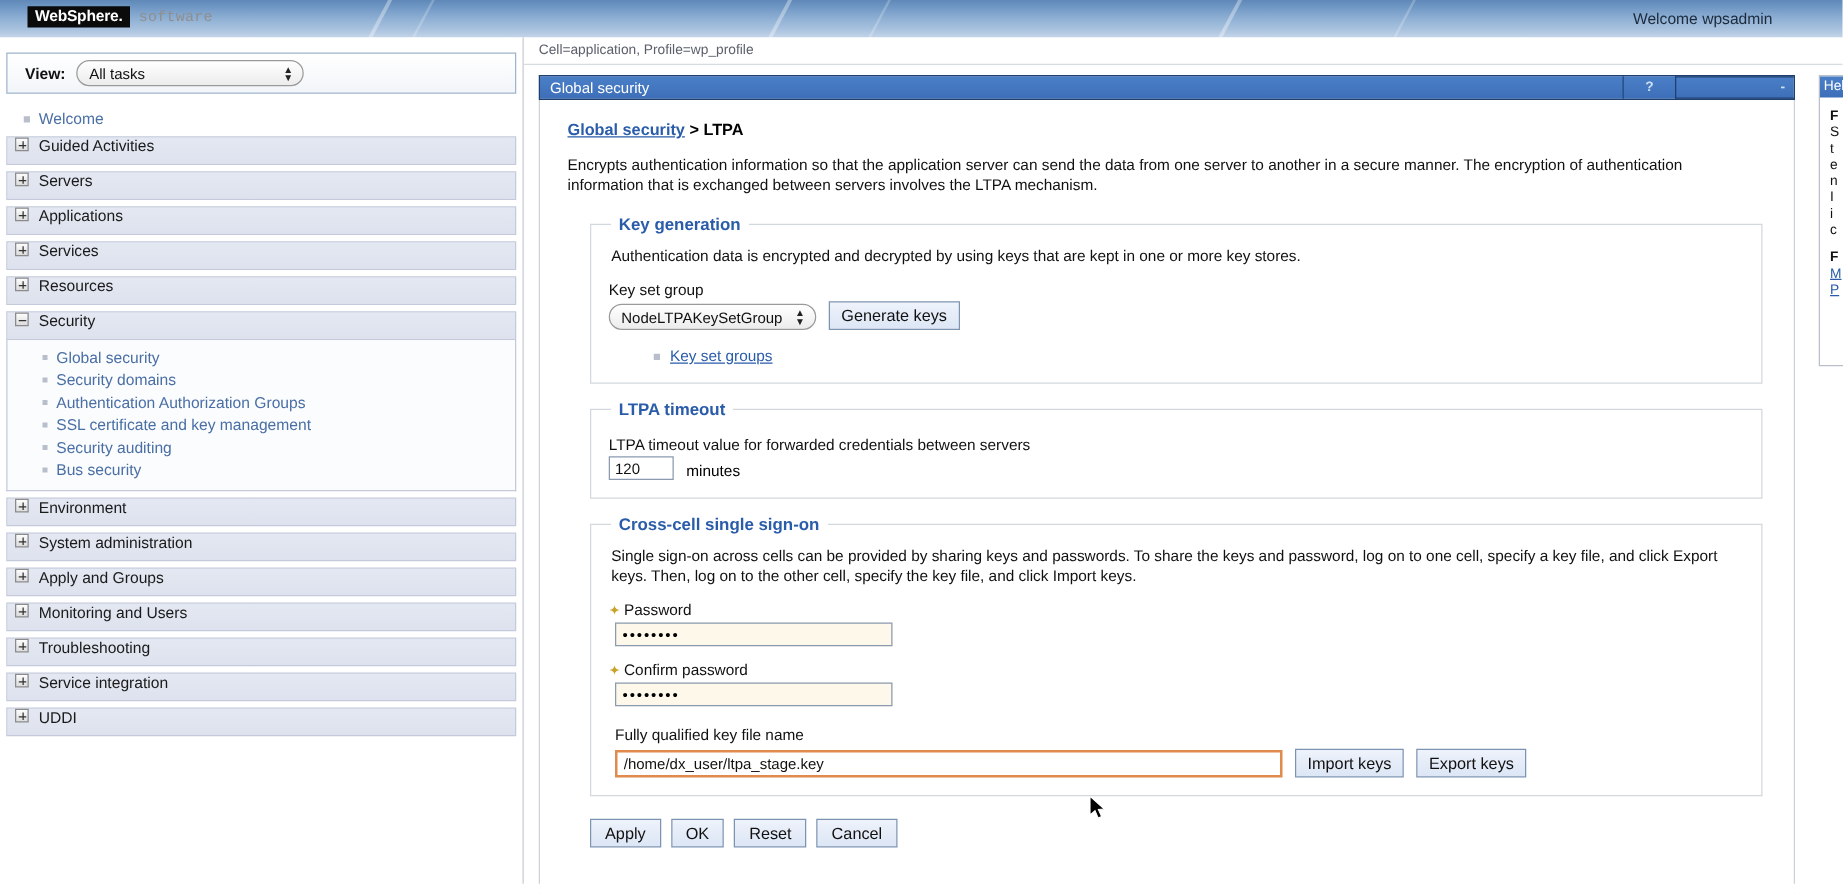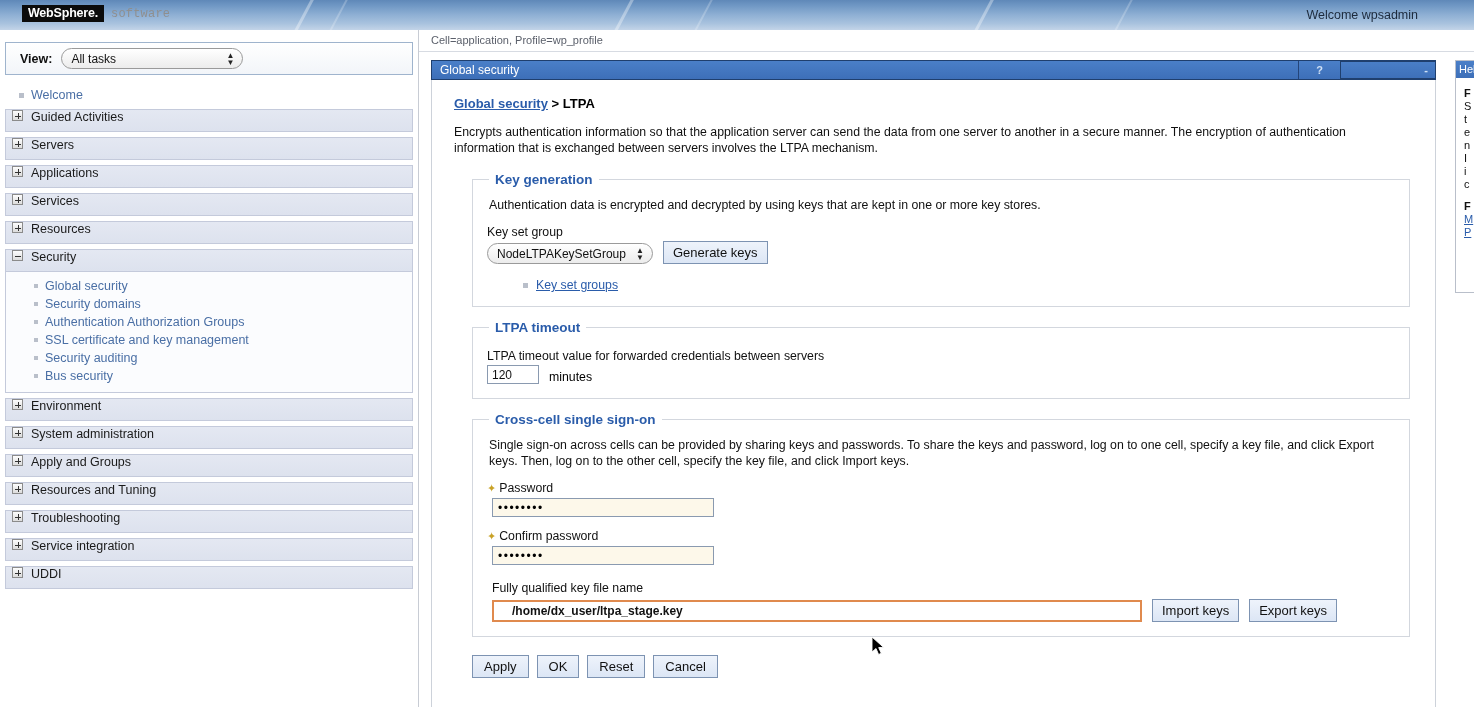--- a/index.html
+++ b/index.html
@@ -199,22 +199,22 @@
     border: 1px solid #8a9ab0; background: #ffffff;
     padding: 2px 4px; height: 19px; color: #111;
   }
   input.pw {
     background: #fdf8ea; border: 1px solid #8a9ab0;
     width: 222px; height: 19px; letter-spacing: 1.5px;
     font-size: 12px; padding: 2px 5px;
     font-family: "Liberation Sans", sans-serif;
   }
   input.focused {
-    border: 2px solid #e08a4e; width: 650px; height: 22px;
-    background: #ffffff; padding: 2px 18px; font-weight: bold;
+    border: 2px solid #e08a4e; width: 534px; height: 22px;
+    background: #ffffff; padding: 2px 5px;
   }
   .req-mark { color: #c9a227; font-size: 11px; margin-right: 3px; }
   .lbl-row { display: flex; align-items: center; margin-bottom: 3px; }
 
   .btn-bar { margin: 18px 0 0 0; display: flex; gap: 8px; }
   .btn-bar .btn { padding: 3px 11px; }
 
   
   #help-panel {
     position: absolute; left: 1455px; top: 60px;
@@ -343,21 +343,21 @@
     <div class="nav-group">
       <span class="toggle-box plus"></span>
       <span class="glabel">System administration</span>
     </div>
     <div class="nav-group">
       <span class="toggle-box plus"></span>
       <span class="glabel">Apply and Groups</span>
     </div>
     <div class="nav-group">
       <span class="toggle-box plus"></span>
-      <span class="glabel">Resources and Tuning</span>
+      <span class="glabel">Monitoring and Users</span>
     </div>
     <div class="nav-group">
       <span class="toggle-box plus"></span>
       <span class="glabel">Troubleshooting</span>
     </div>
     <div class="nav-group">
       <span class="toggle-box plus"></span>
       <span class="glabel">Service integration</span>
     </div>
     <div class="nav-group">

